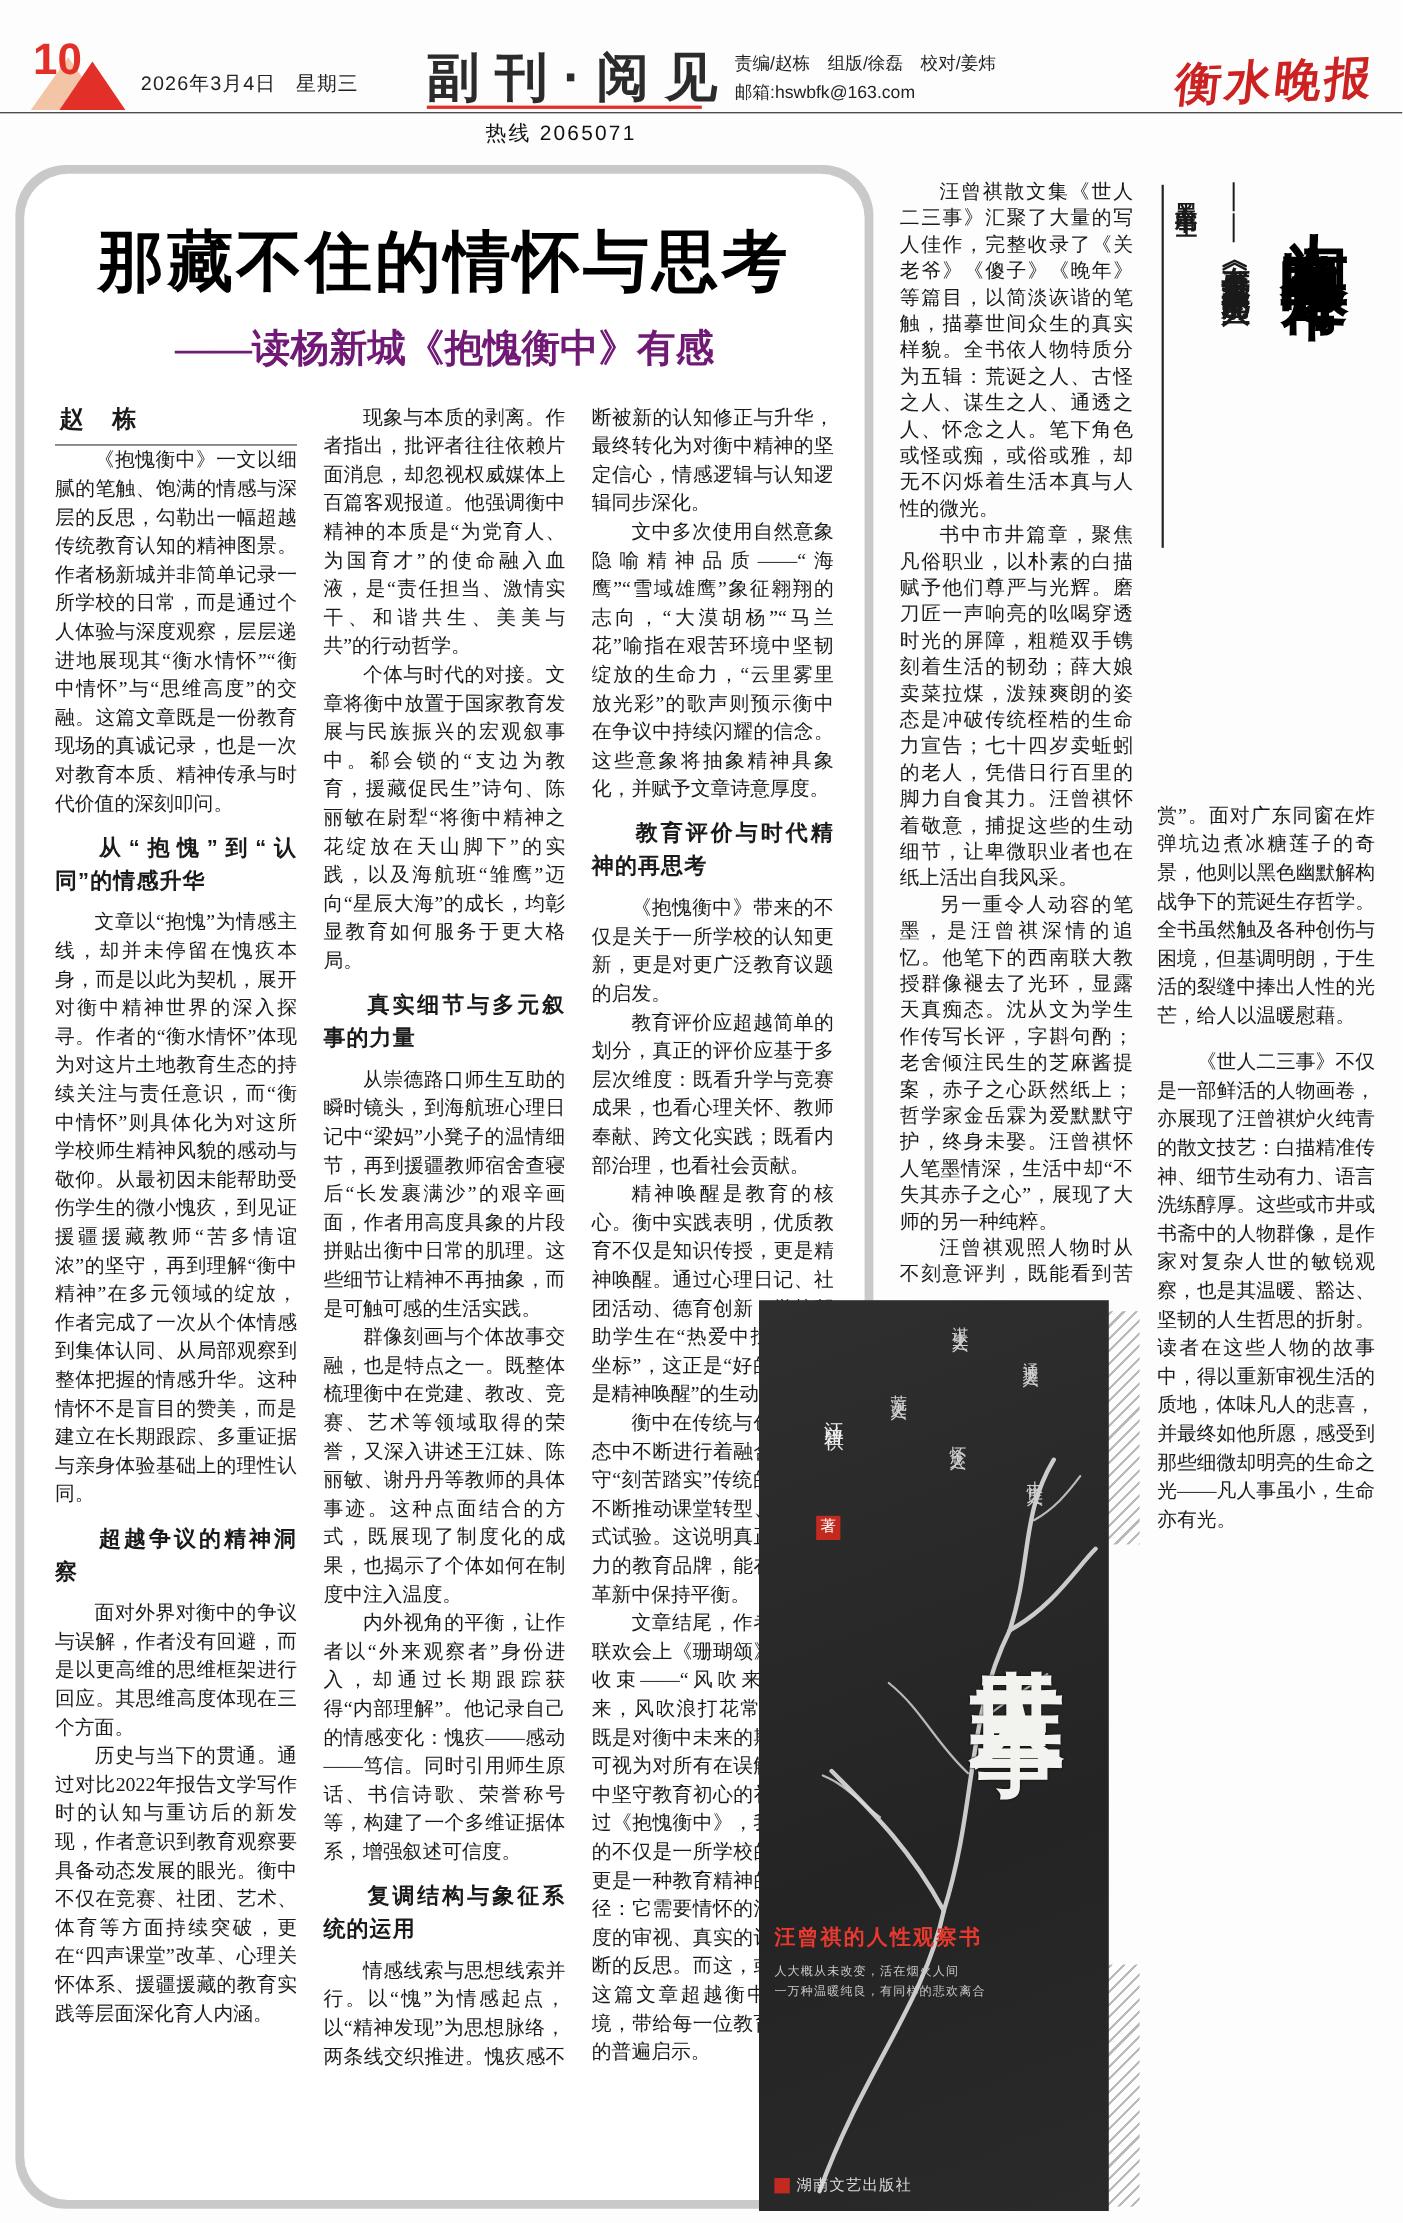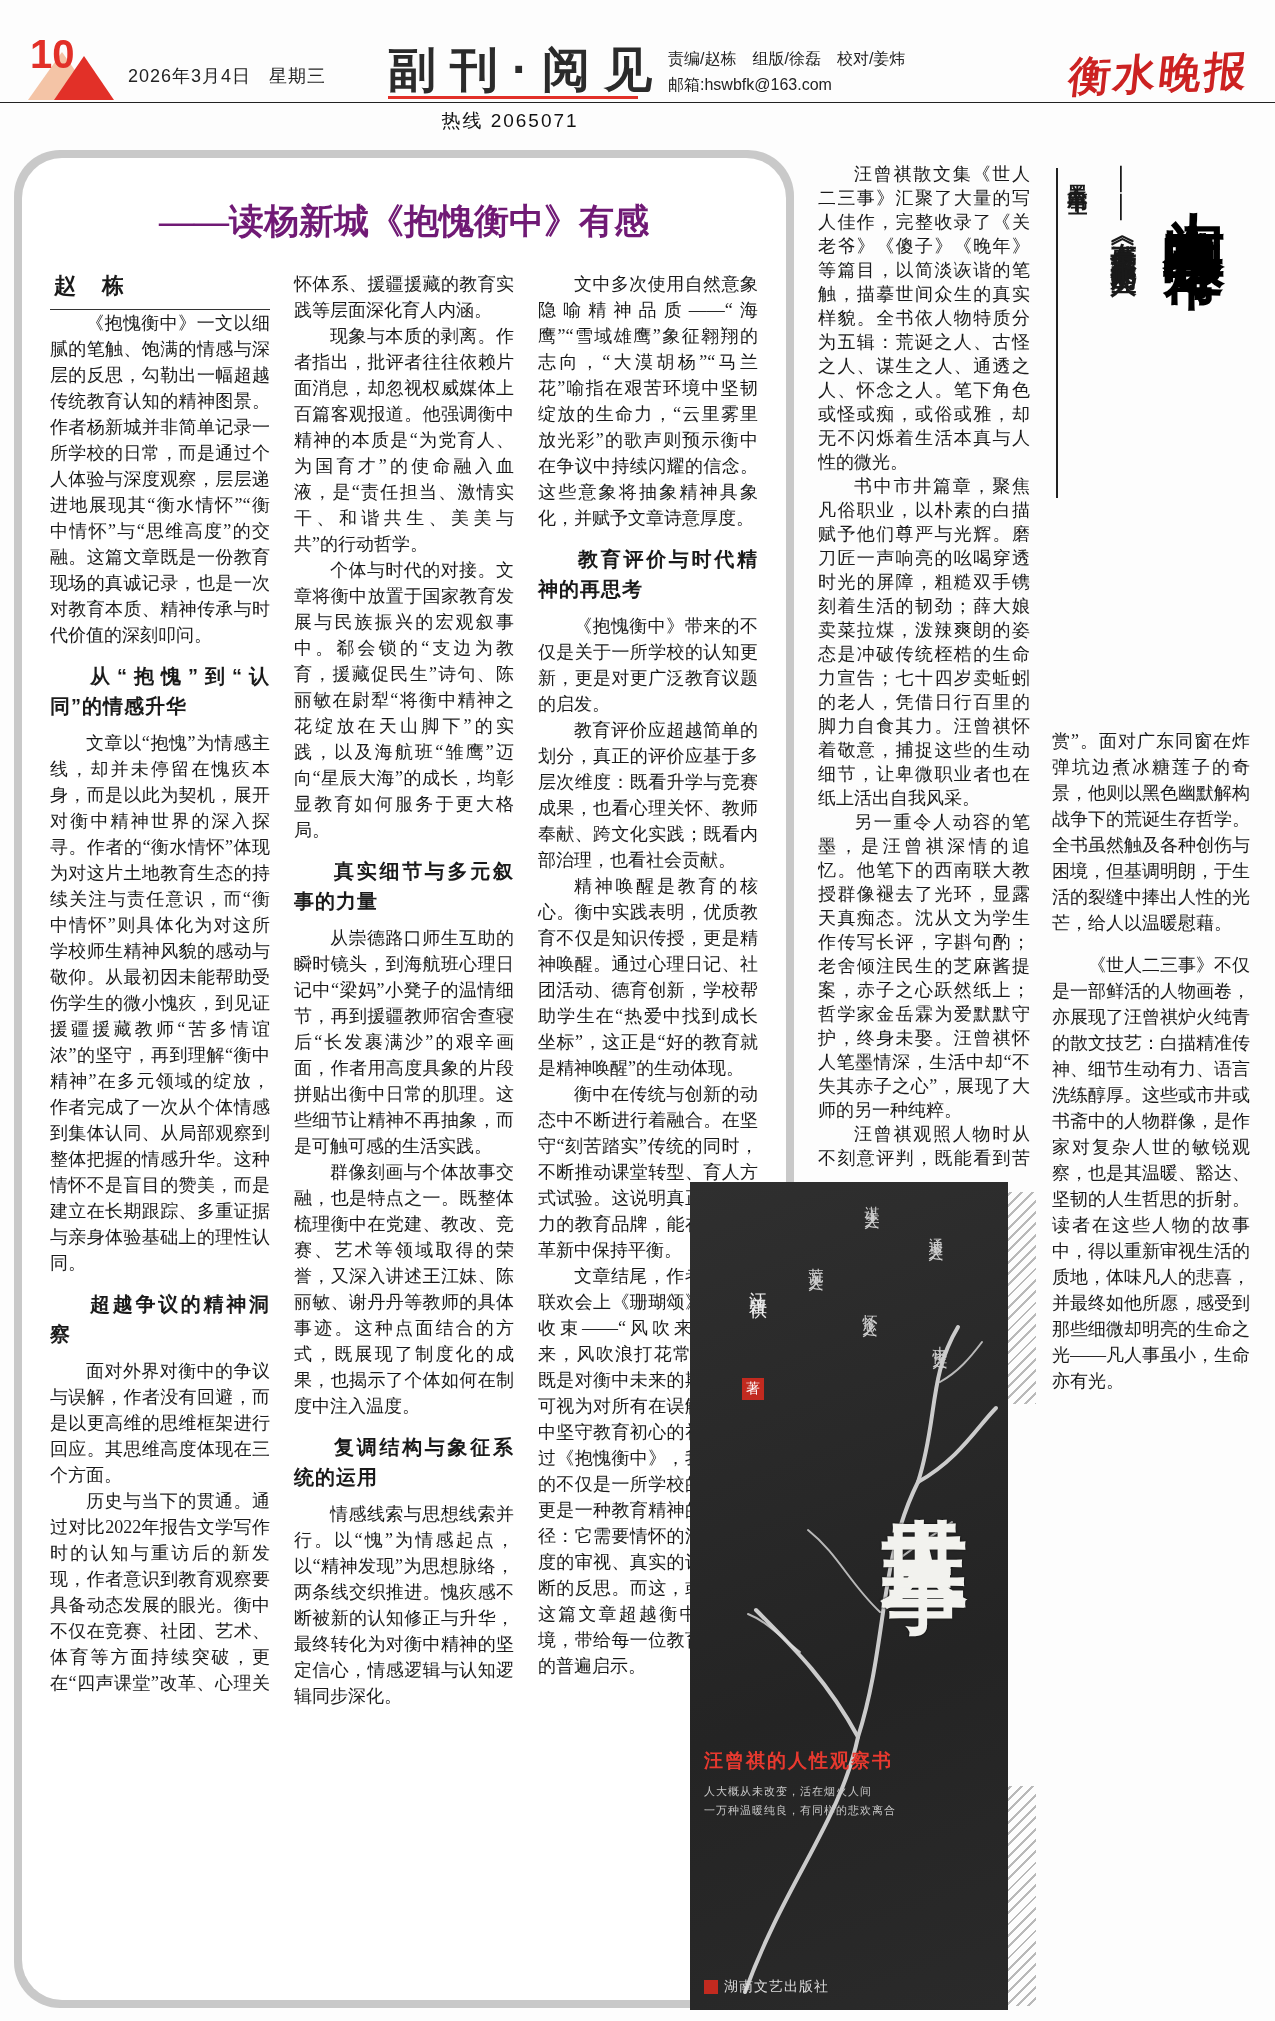--- a/index.html
+++ b/index.html
@@ -106,35 +106,37 @@
     <div>责编/赵栋　组版/徐磊　校对/姜炜</div>
     <div>邮箱:hswbfk@163.com</div>
   </div>
   <div id="masthead">衡水晚报</div>
   <div id="hdr-rule"></div>
   <div id="hotline">热线 2065071</div>
 </div>
 
 <div id="card-mat">
   <div id="card">
+    <h1 id="a1-title">那藏不住的情怀与思考</h1>
     <div id="a1-subtitle">——读杨新城《抱愧衡中》有感</div>
     <div id="a1-cols">
       <div id="a1-author">赵 栋</div>
       <div>
           <p>《抱愧衡中》一文以细腻的笔触、饱满的情感与深层的反思，勾勒出一幅超越传统教育认知的精神图景。作者杨新城并非简单记录一所学校的日常，而是通过个人体验与深度观察，层层递进地展现其“衡水情怀”“衡中情怀”与“思维高度”的交融。这篇文章既是一份教育现场的真诚记录，也是一次对教育本质、精神传承与时代价值的深刻叩问。</p>
           <h3>从“抱愧”到“认同”的情感升华</h3>
           <p>文章以“抱愧”为情感主线，却并未停留在愧疚本身，而是以此为契机，展开对衡中精神世界的深入探寻。作者的“衡水情怀”体现为对这片土地教育生态的持续关注与责任意识，而“衡中情怀”则具体化为对这所学校师生精神风貌的感动与敬仰。从最初因未能帮助受伤学生的微小愧疚，到见证援疆援藏教师“苦多情谊浓”的坚守，再到理解“衡中精神”在多元领域的绽放，作者完成了一次从个体情感到集体认同、从局部观察到整体把握的情感升华。这种情怀不是盲目的赞美，而是建立在长期跟踪、多重证据与亲身体验基础上的理性认同。</p>
           <h3>超越争议的精神洞察</h3>
           <p>面对外界对衡中的争议与误解，作者没有回避，而是以更高维的思维框架进行回应。其思维高度体现在三个方面。</p>
           <p>历史与当下的贯通。通过对比2022年报告文学写作时的认知与重访后的新发现，作者意识到教育观察要具备动态发展的眼光。衡中不仅在竞赛、社团、艺术、体育等方面持续突破，更在“四声课堂”改革、心理关怀体系、援疆援藏的教育实践等层面深化育人内涵。</p>
           <p>现象与本质的剥离。作者指出，批评者往往依赖片面消息，却忽视权威媒体上百篇客观报道。他强调衡中精神的本质是“为党育人、为国育才”的使命融入血液，是“责任担当、激情实干、和谐共生、美美与共”的行动哲学。</p>
           <p>个体与时代的对接。文章将衡中放置于国家教育发展与民族振兴的宏观叙事中。郗会锁的“支边为教育，援藏促民生”诗句、陈丽敏在尉犁“将衡中精神之花绽放在天山脚下”的实践，以及海航班“雏鹰”迈向“星辰大海”的成长，均彰显教育如何服务于更大格局。</p>
           <h3>真实细节与多元叙事的力量</h3>
           <p>从崇德路口师生互助的瞬时镜头，到海航班心理日记中“梁妈”小凳子的温情细节，再到援疆教师宿舍查寝后“长发裹满沙”的艰辛画面，作者用高度具象的片段拼贴出衡中日常的肌理。这些细节让精神不再抽象，而是可触可感的生活实践。</p>
           <p>群像刻画与个体故事交融，也是特点之一。既整体梳理衡中在党建、教改、竞赛、艺术等领域取得的荣誉，又深入讲述王江妹、陈丽敏、谢丹丹等教师的具体事迹。这种点面结合的方式，既展现了制度化的成果，也揭示了个体如何在制度中注入温度。</p>
+          <p>内外视角的平衡，让作者以“外来观察者”身份进入，却通过长期跟踪获得“内部理解”。他记录自己的情感变化：愧疚——感动——笃信。同时引用师生原话、书信诗歌、荣誉称号等，构建了一个多维证据体系，增强叙述可信度。</p>
           <h3>复调结构与象征系统的运用</h3>
           <p>情感线索与思想线索并行。以“愧”为情感起点，以“精神发现”为思想脉络，两条线交织推进。愧疚感不断被新的认知修正与升华，最终转化为对衡中精神的坚定信心，情感逻辑与认知逻辑同步深化。</p>
           <p>文中多次使用自然意象隐喻精神品质——“海鹰”“雪域雄鹰”象征翱翔的志向，“大漠胡杨”“马兰花”喻指在艰苦环境中坚韧绽放的生命力，“云里雾里放光彩”的歌声则预示衡中在争议中持续闪耀的信念。这些意象将抽象精神具象化，并赋予文章诗意厚度。</p>
           <h3>教育评价与时代精神的再思考</h3>
           <p>《抱愧衡中》带来的不仅是关于一所学校的认知更新，更是对更广泛教育议题的启发。</p>
           <p>教育评价应超越简单的划分，真正的评价应基于多层次维度：既看升学与竞赛成果，也看心理关怀、教师奉献、跨文化实践；既看内部治理，也看社会贡献。</p>
           <p>精神唤醒是教育的核心。衡中实践表明，优质教育不仅是知识传授，更是精神唤醒。通过心理日记、社团活动、德育创新，学校帮助学生在“热爱中找到成长坐标”，这正是“好的教育就是精神唤醒”的生动体现。</p>
           <p>衡中在传统与创新的动态中不断进行着融合。在坚守“刻苦踏实”传统的同时，不断推动课堂转型、育人方式试验。这说明真正有生命力的教育品牌，能在继承与革新中保持平衡。</p>
           <p>文章结尾，作者以元旦联欢会上《珊瑚颂》的歌声收束——“风吹来，浪打来，风吹浪打花常开”。这既是对衡中未来的期许，也可视为对所有在误解与挑战中坚守教育初心的礼赞。通过《抱愧衡中》，我们看到的不仅是一所学校的肖像，更是一种教育精神的可能路径：它需要情怀的浸润、高度的审视、真实的记录与不断的反思。而这，或许正是这篇文章超越衡中具体语境，带给每一位教育观察者的普遍启示。</p>
         </div>

